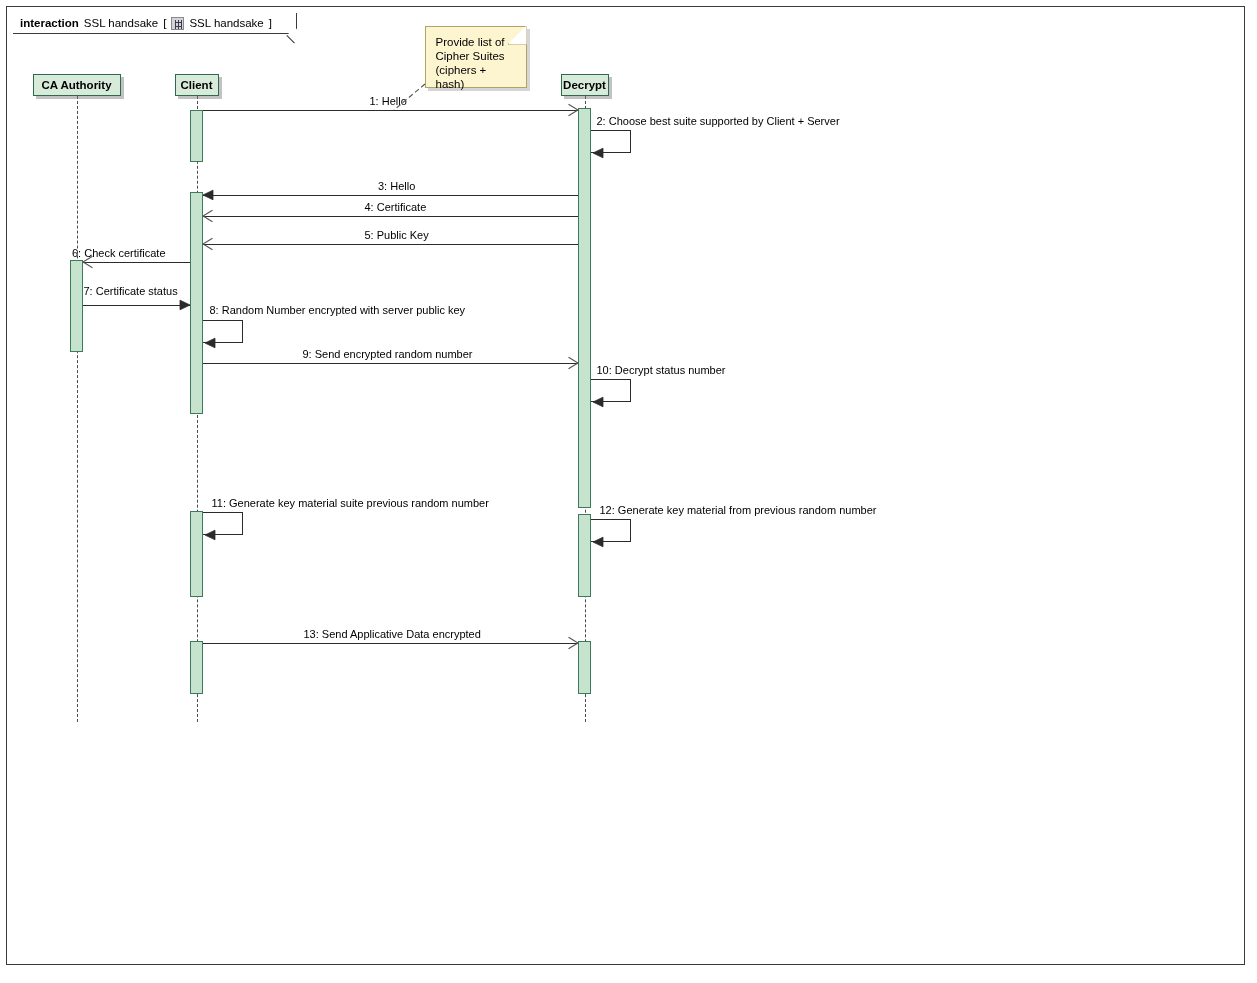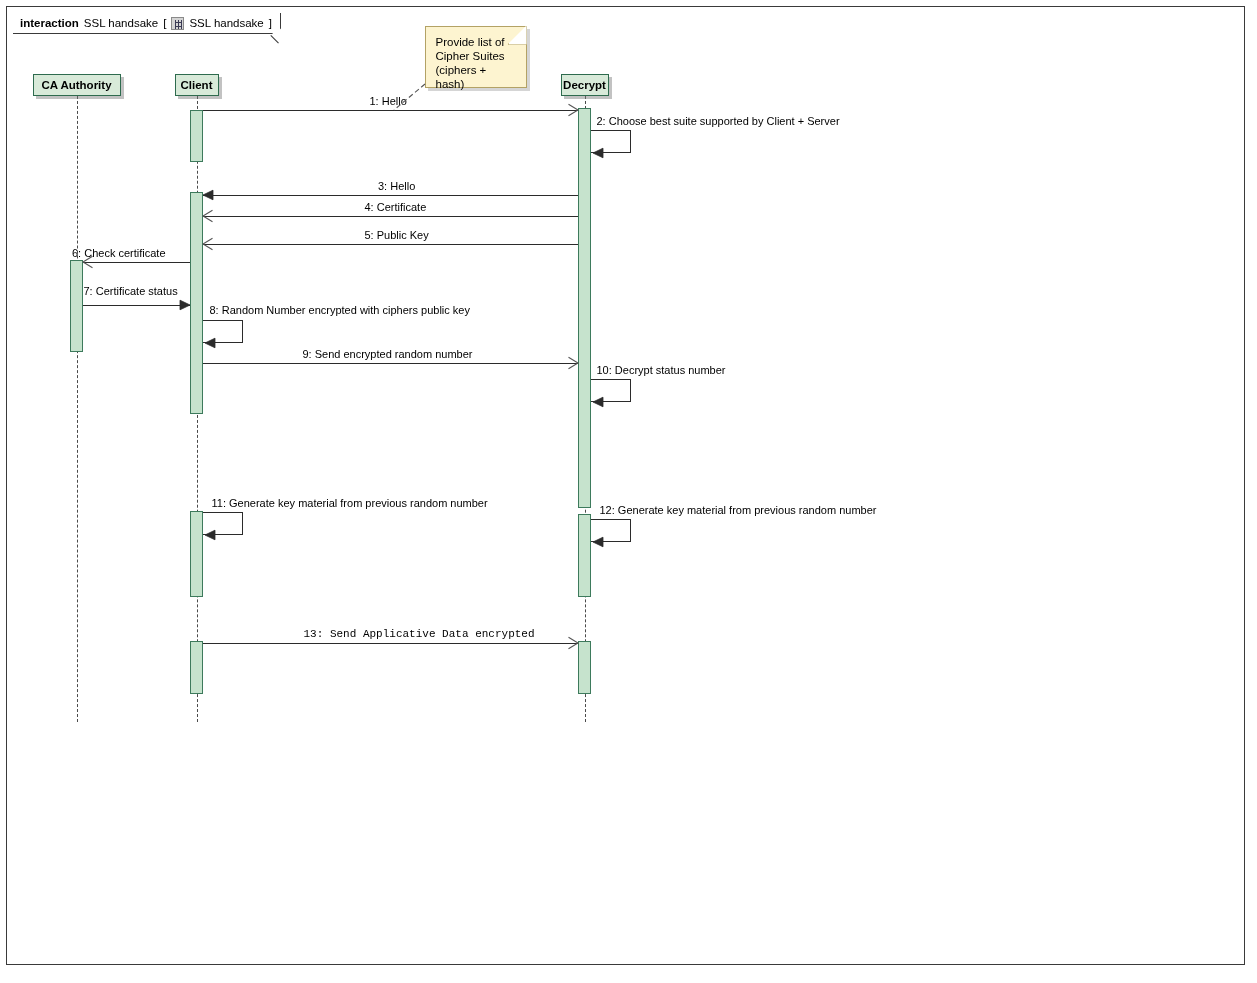--- a/index.html
+++ b/index.html
@@ -21,21 +21,21 @@
     position: absolute;
     left: 6px; top: 6px;
     width: 1239px; height: 959px;
     border: 1.5px solid #3a3a3a;
     background: #ffffff;
   }
   #frame-label {
     position: absolute;
     left: 6px; top: 6px;
     height: 21px;
-    padding: 0 8px 0 7px;
+    padding: 0 24px 0 7px;
     display: flex;
     align-items: center;
     gap: 5px;
     background: #ffffff;
     border-right: 1.5px solid #3a3a3a;
     border-bottom: 1.5px solid #3a3a3a;
     font-size: 11.5px;
     color: #000;
     white-space: nowrap;
     z-index: 6;
@@ -235,46 +235,46 @@
         <div class="msg-label" style="left: 65px; top: 239.5px;">6: Check certificate</div>
         <div class="msg" style="left: 76px; top: 297.5px; width: 107px;"></div>
         <svg class="head" width="14" height="14" viewBox="0 0 14 14" style="left: 171px; top: 290.5px;">
           <path d="M 2,2.2 L 12,7 L 2,11.8 Z" fill="#2b2b2b" stroke="#2b2b2b" stroke-width="0.8"></path>
         </svg>
         <div class="msg-label" style="left: 76.5px; top: 277.5px;">7: Certificate status</div>
         <div class="selfmsg" style="left: 196px; top: 312.5px; width: 40px; height: 23px;"></div>
         <svg class="head" width="14" height="14" viewBox="0 0 14 14" style="left: 196px; top: 328.5px;">
           <path d="M 12,2.2 L 2,7 L 12,11.8 Z" fill="#2b2b2b" stroke="#2b2b2b" stroke-width="0.8"></path>
         </svg>
-        <div class="msg-label" style="left: 202.5px; top: 296.5px;">8: Random Number encrypted with ciphers public key</div>
+        <div class="msg-label" style="left: 202.5px; top: 296.5px;">8: Random Number encrypted with server public key</div>
         <div class="msg" style="left: 196px; top: 355.5px; width: 375px;"></div>
         <svg class="head" width="14" height="14" viewBox="0 0 14 14" style="left: 559px; top: 348.5px;">
           <path d="M 2.5,1.2 L 12,7 L 2.5,12.8" fill="none" stroke="#555" stroke-width="1.1"></path>
         </svg>
         <div class="msg-label" style="left: 295.5px; top: 340.5px;">9: Send encrypted random number</div>
         <div class="selfmsg" style="left: 584px; top: 371.5px; width: 40px; height: 23px;"></div>
         <svg class="head" width="14" height="14" viewBox="0 0 14 14" style="left: 584px; top: 387.5px;">
           <path d="M 12,2.2 L 2,7 L 12,11.8 Z" fill="#2b2b2b" stroke="#2b2b2b" stroke-width="0.8"></path>
         </svg>
         <div class="msg-label" style="left: 589.5px; top: 356.5px;">10: Decrypt status number</div>
         <div class="selfmsg" style="left: 196px; top: 504.5px; width: 40px; height: 23px;"></div>
         <svg class="head" width="14" height="14" viewBox="0 0 14 14" style="left: 196px; top: 520.5px;">
           <path d="M 12,2.2 L 2,7 L 12,11.8 Z" fill="#2b2b2b" stroke="#2b2b2b" stroke-width="0.8"></path>
         </svg>
-        <div class="msg-label" style="left: 204.5px; top: 489.5px;">11: Generate key material from previous random number</div>
+        <div class="msg-label" style="left: 204.5px; top: 489.5px;">11: Generate key material suite previous random number</div>
         <div class="selfmsg" style="left: 584px; top: 511.5px; width: 40px; height: 23px;"></div>
         <svg class="head" width="14" height="14" viewBox="0 0 14 14" style="left: 584px; top: 527.5px;">
           <path d="M 12,2.2 L 2,7 L 12,11.8 Z" fill="#2b2b2b" stroke="#2b2b2b" stroke-width="0.8"></path>
         </svg>
         <div class="msg-label" style="left: 592.5px; top: 496.5px;">12: Generate key material from previous random number</div>
         <div class="msg" style="left: 196px; top: 635.5px; width: 375px;"></div>
         <svg class="head" width="14" height="14" viewBox="0 0 14 14" style="left: 559px; top: 628.5px;">
           <path d="M 2.5,1.2 L 12,7 L 2.5,12.8" fill="none" stroke="#555" stroke-width="1.1"></path>
         </svg>
-        <div class="msg-label" style="left: 296.5px; top: 620.5px; font-family: Liberation Mono, monospace;">13: Send Applicative Data encrypted</div>
+        <div class="msg-label" style="left: 296.5px; top: 620.5px;">13: Send Applicative Data encrypted</div>
         <div id="note" style="left: 417.5px; top: 18.5px; width: 102px; height: 62px;">
           <div class="fold"></div>
           <div class="note-body">Provide list of
 Cipher Suites
 (ciphers + hash)</div>
         </div>
         <svg id="note-tail" width="60" height="40" style="left: 382.5px; top: 76.5px;">
           <path d="M 35,0 L 4,26" stroke="#555" stroke-width="1.1" fill="none" stroke-dasharray="5,3"></path>
         </svg>
       </div>

